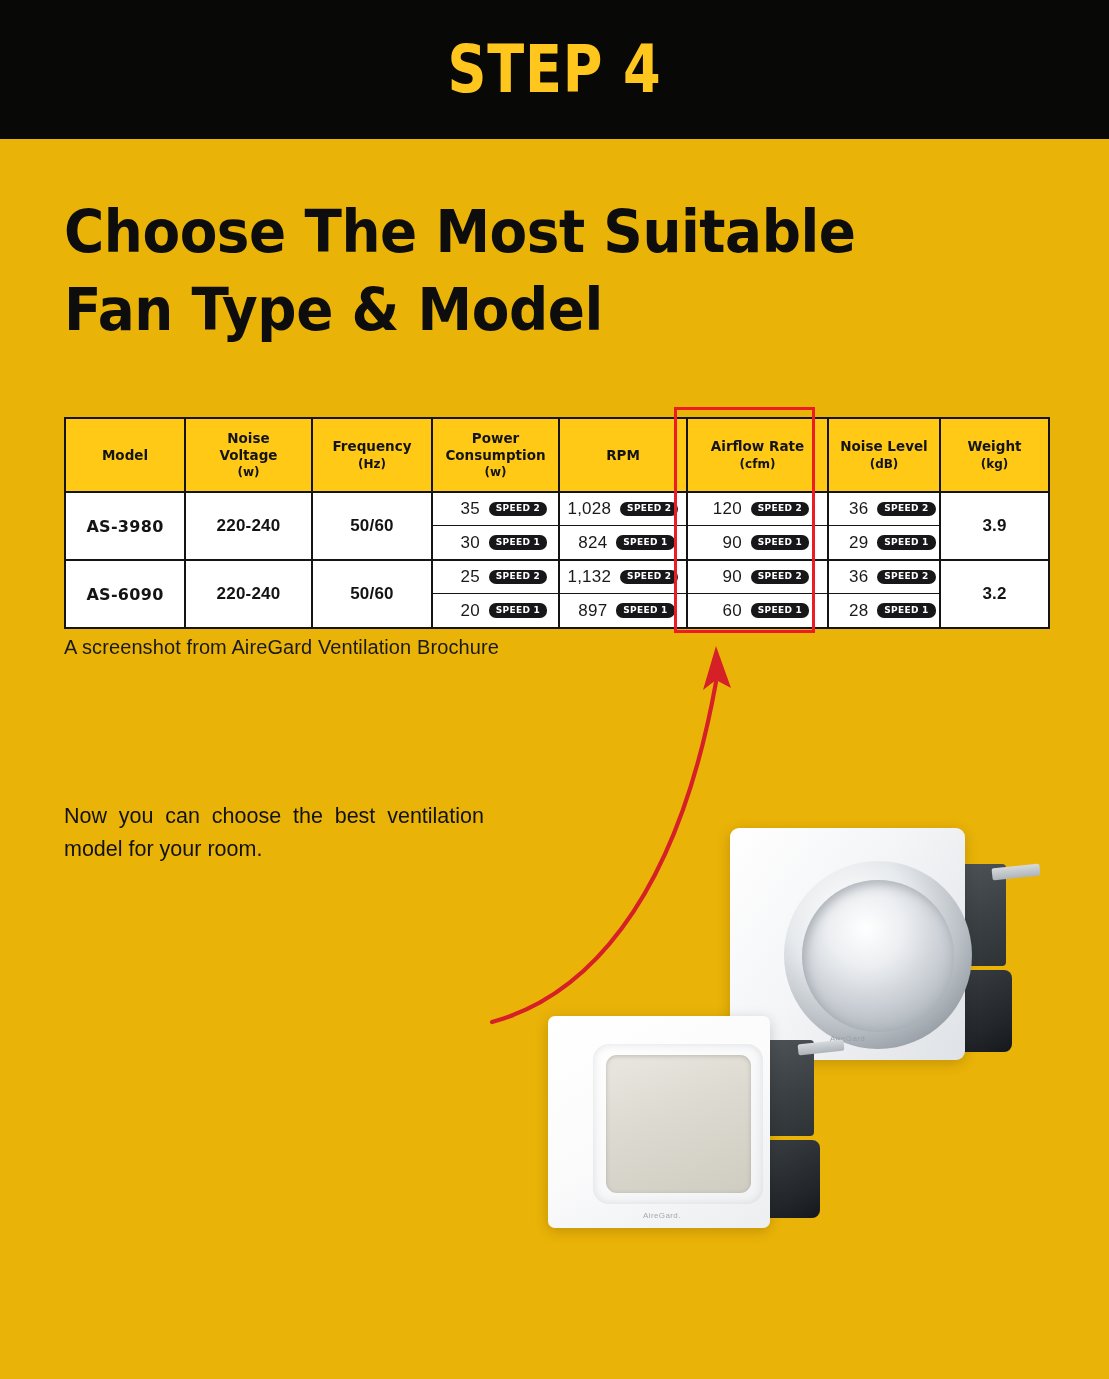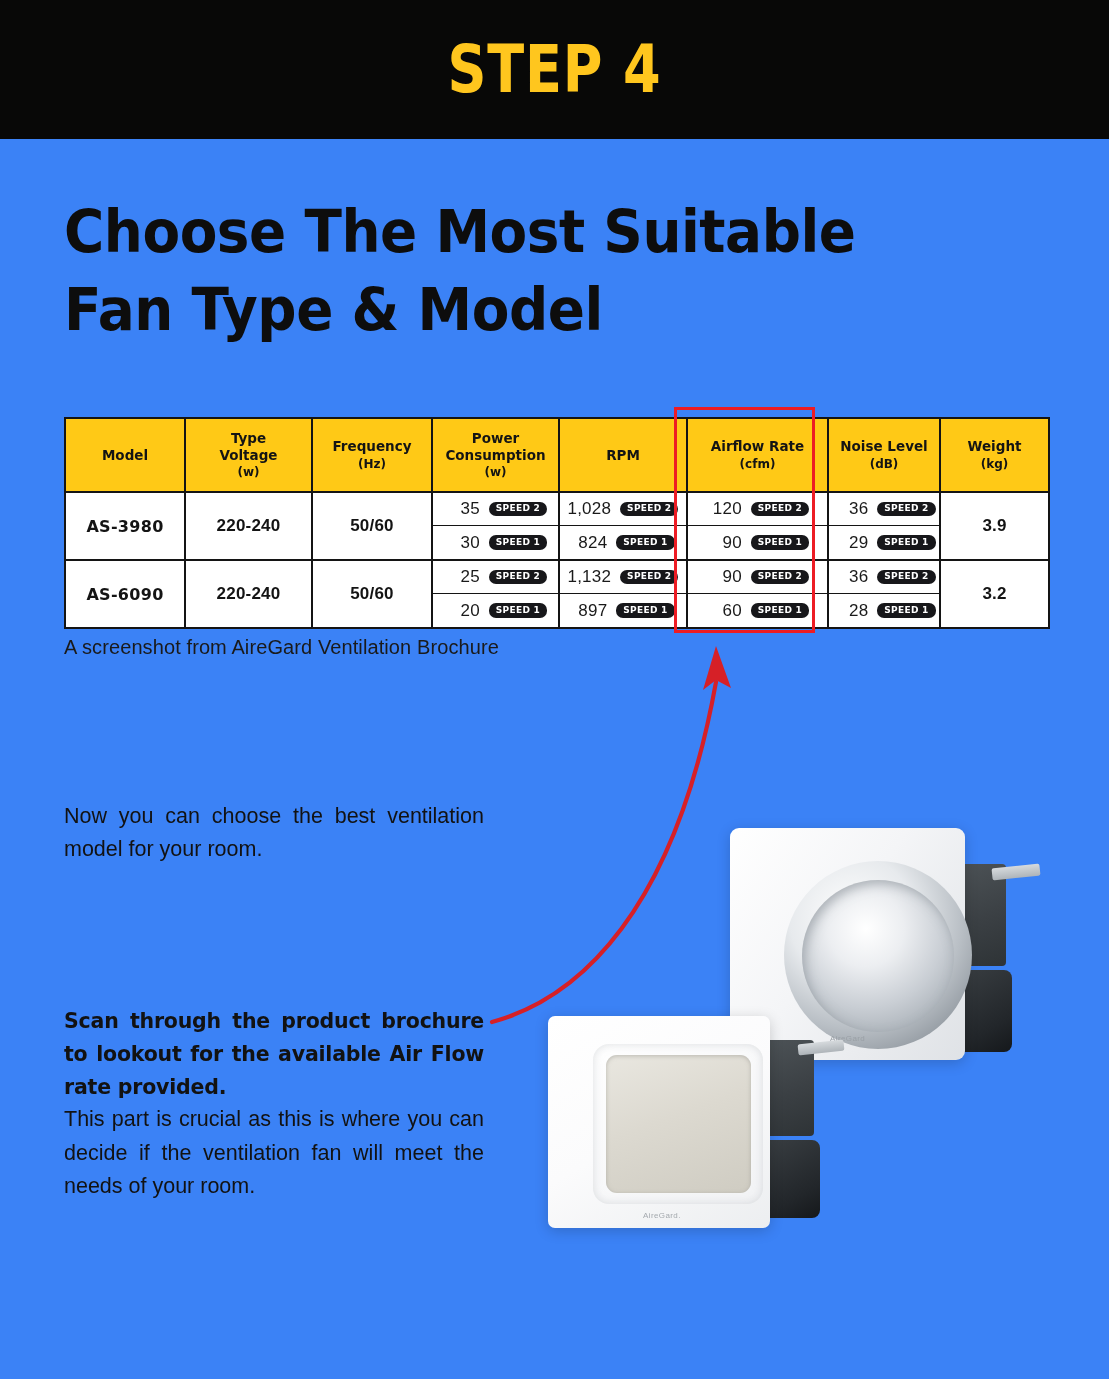--- a/index.html
+++ b/index.html
@@ -8,21 +8,21 @@
     background: #ffffff;
   }
   body {
     font-family: "Liberation Sans", sans-serif;
     -webkit-font-smoothing: antialiased;
   }
   #page {
     position: relative;
     width: 1109px;
     height: 1379px;
-    background: #3b82f6;
+    background: #eab308;
     overflow: hidden;
   }
 
   
   .step-banner {
     position: absolute;
     left: 0;
     top: 0;
     width: 1109px;
     height: 139px;
@@ -320,21 +320,21 @@
           <col class="c-air">
           <col class="c-noise">
           <col class="c-weight">
       </colgroup>
       <thead>
         <tr>
           <th>
             <span>Model</span>
           </th>
           <th>
-            <span>Type</span><br>
+            <span>Noise</span><br>
             <span>Voltage</span>
             <span class="unit">(w)</span>
           </th>
           <th>
             <span>Frequency</span>
             <span class="unit">(Hz)</span>
           </th>
           <th>
             <span>Power</span><br>
             <span>Consumption</span>
@@ -476,24 +476,20 @@
 
   <svg class="arrow-svg" viewBox="0 0 300 400">
     <path d="M 22 392 C 110 368, 205 280, 246 52" fill="none" stroke="#D62027" stroke-width="4.2" stroke-linecap="round"></path>
     <path d="M 246 16 L 233 60 L 246 50 L 261 58 Z" fill="#D62027"></path>
   </svg>
 
   <div class="copy-block copy-1">
     <p class="para">Now you can choose the best ventilation model for your room.</p>
   </div>
 
-  <div class="copy-block copy-2">
-    <p class="para bold">Scan through the product brochure to lookout for the available Air Flow rate provided.</p>
-    <p class="para">This part is crucial as this is where you can decide if the ventilation fan will meet the needs of your room.</p>
-  </div>
 
   <div class="photo fan-a">
     <div class="housing" style="left:248px; top:46px; width:58px; height:102px;"></div>
     <div class="bracket" style="left:292px; top:48px; width:48px; height:12px; transform:rotate(-6deg);"></div>
     <div class="motor" style="left:250px; top:152px; width:62px; height:82px;"></div>
     <div class="bracket" style="left:88px; top:198px; width:44px; height:11px; transform:rotate(5deg);"></div>
     <div class="fan-body plate">
       <div class="ring"></div>
       <div class="cone"></div>
       <div class="brandmark">AireGard</div>

